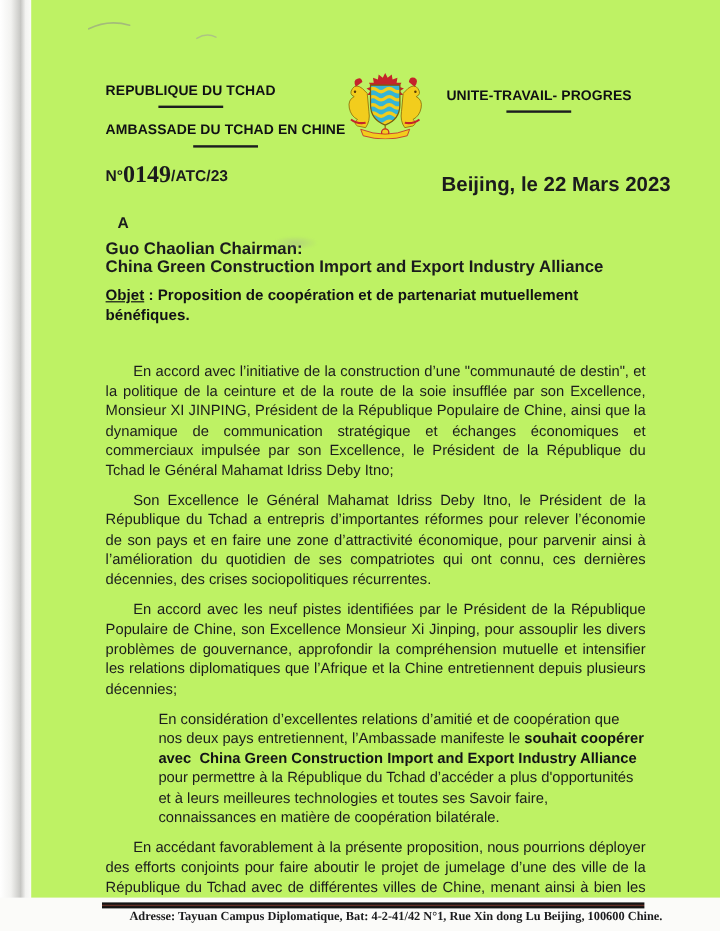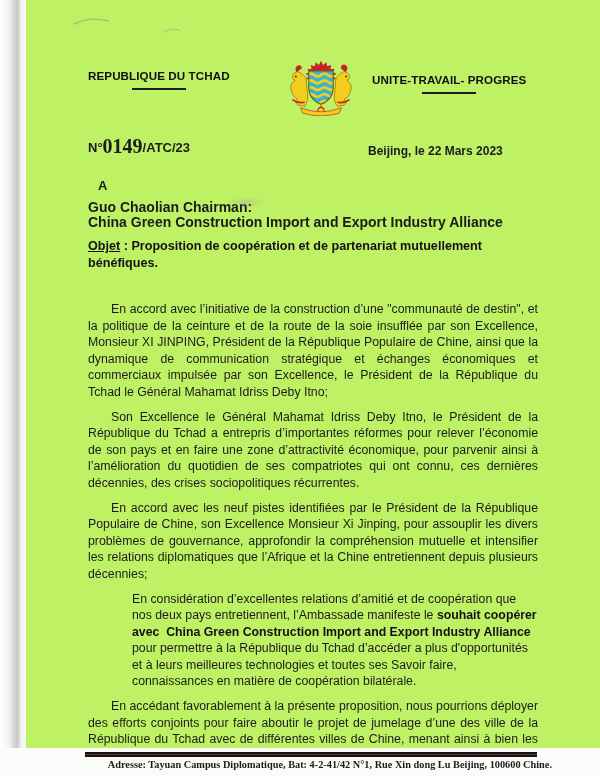--- a/index.html
+++ b/index.html
@@ -28,21 +28,21 @@
   .lh-block { display: inline-block; text-align: center; }
   .emblem   { position: absolute; left: 287px; top: 60px; width: 68px; height: 56px; }
 
   
   .refno { position: absolute; left: 88px; top: 134px; font-weight: bold; font-size: 13px; white-space: nowrap; text-align: center; }
   .refno .red {
     font-family: "Liberation Serif", serif;
     font-size: 20px; font-weight: bold;
     position: relative; top: 1px;
   }
-  .dateline { position: absolute; left: 368px; top: 144px; font-weight: bold; font-size: 12px; white-space: nowrap; }
+  .dateline { position: absolute; left: 368px; top: 144px; font-weight: bold; font-size: 17px; white-space: nowrap; }
 
   .salutation-a { position: absolute; left: 98px; top: 178px; font-weight: bold; font-size: 13px; }
 
   .recipient { position: absolute; left: 88px; top: 200px; font-weight: bold; font-size: 14px; line-height: 14.5px; white-space: nowrap; }
 
   .smudge {
     position: absolute; left: 228px; top: 197px; width: 36px; height: 11px;
     background: radial-gradient(ellipse at center, #9a9aa0 0%, rgba(170,170,175,0) 75%);
     opacity: 0.35; filter: blur(0.7px);
   }
@@ -88,20 +88,24 @@
   <svg class="pen-mark" width="120" height="36" viewBox="0 0 120 36">
     <path d="M6,18 Q22,10 40,15" stroke="#8f8f8d" stroke-width="1.4" fill="none" stroke-linecap="round"></path>
     <path d="M96,26 Q104,21 112,25" stroke="#a0a09e" stroke-width="1.2" fill="none" stroke-linecap="round"></path>
   </svg>
 
   <div class="lh-left">
     <div class="lh-block">
       <div class="lh-line">REPUBLIQUE DU TCHAD</div>
       <div class="lh-rule"></div>
     </div><br>
+    <div class="lh-block">
+      <div class="lh-line">AMBASSADE DU TCHAD EN CHINE</div>
+      <div class="lh-rule"></div>
+    </div>
   </div>
 
   <div class="emblem">
     <svg width="68" height="56" viewBox="0 0 100 82">
 
       <g>
         <polygon fill="#c4242b" points="50,1 53,7 58,3 59,9 65,7 64,13 70,13 67,18 73,20 68,23 72,28 66,28 67,34 61,31 60,37 55,33 50,38 45,33 40,37 39,31 33,34 34,28 28,28 32,23 27,20 33,18 30,13 36,13 35,7 41,9 42,3 47,7"></polygon>
         <circle cx="50" cy="19" r="7" fill="#c4242b"></circle>
       </g>
 

